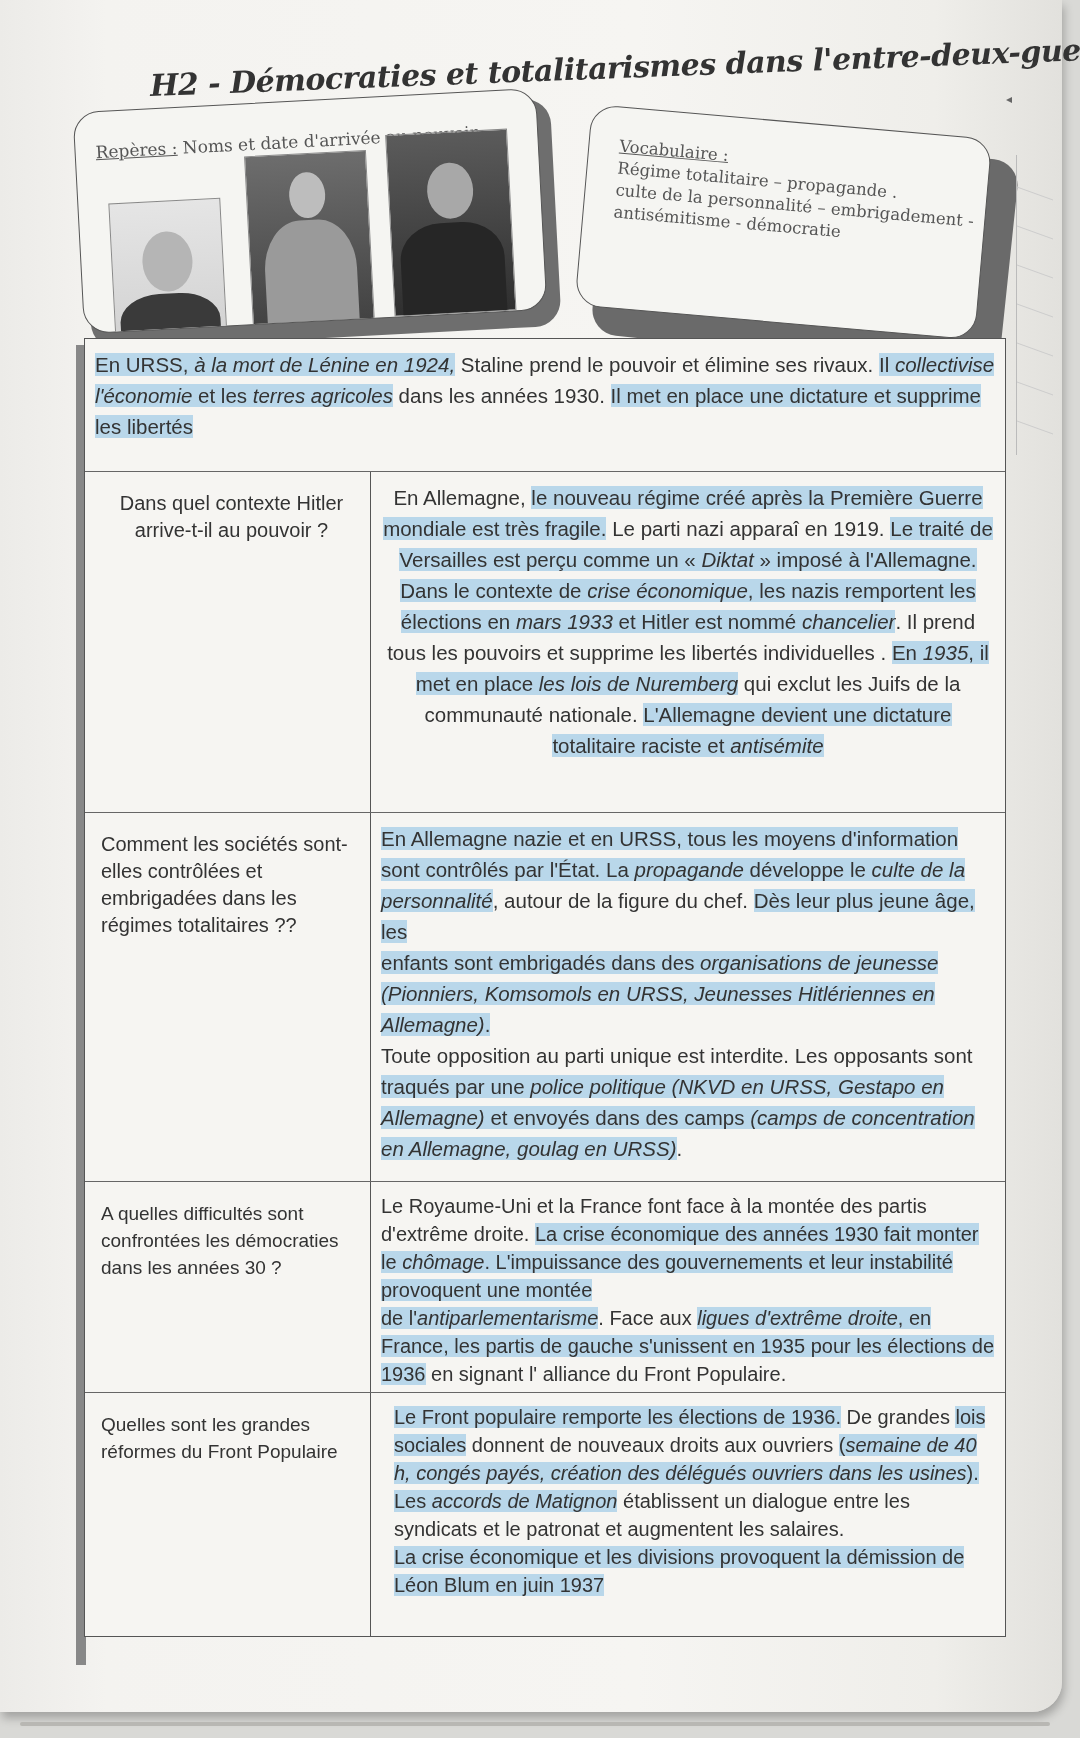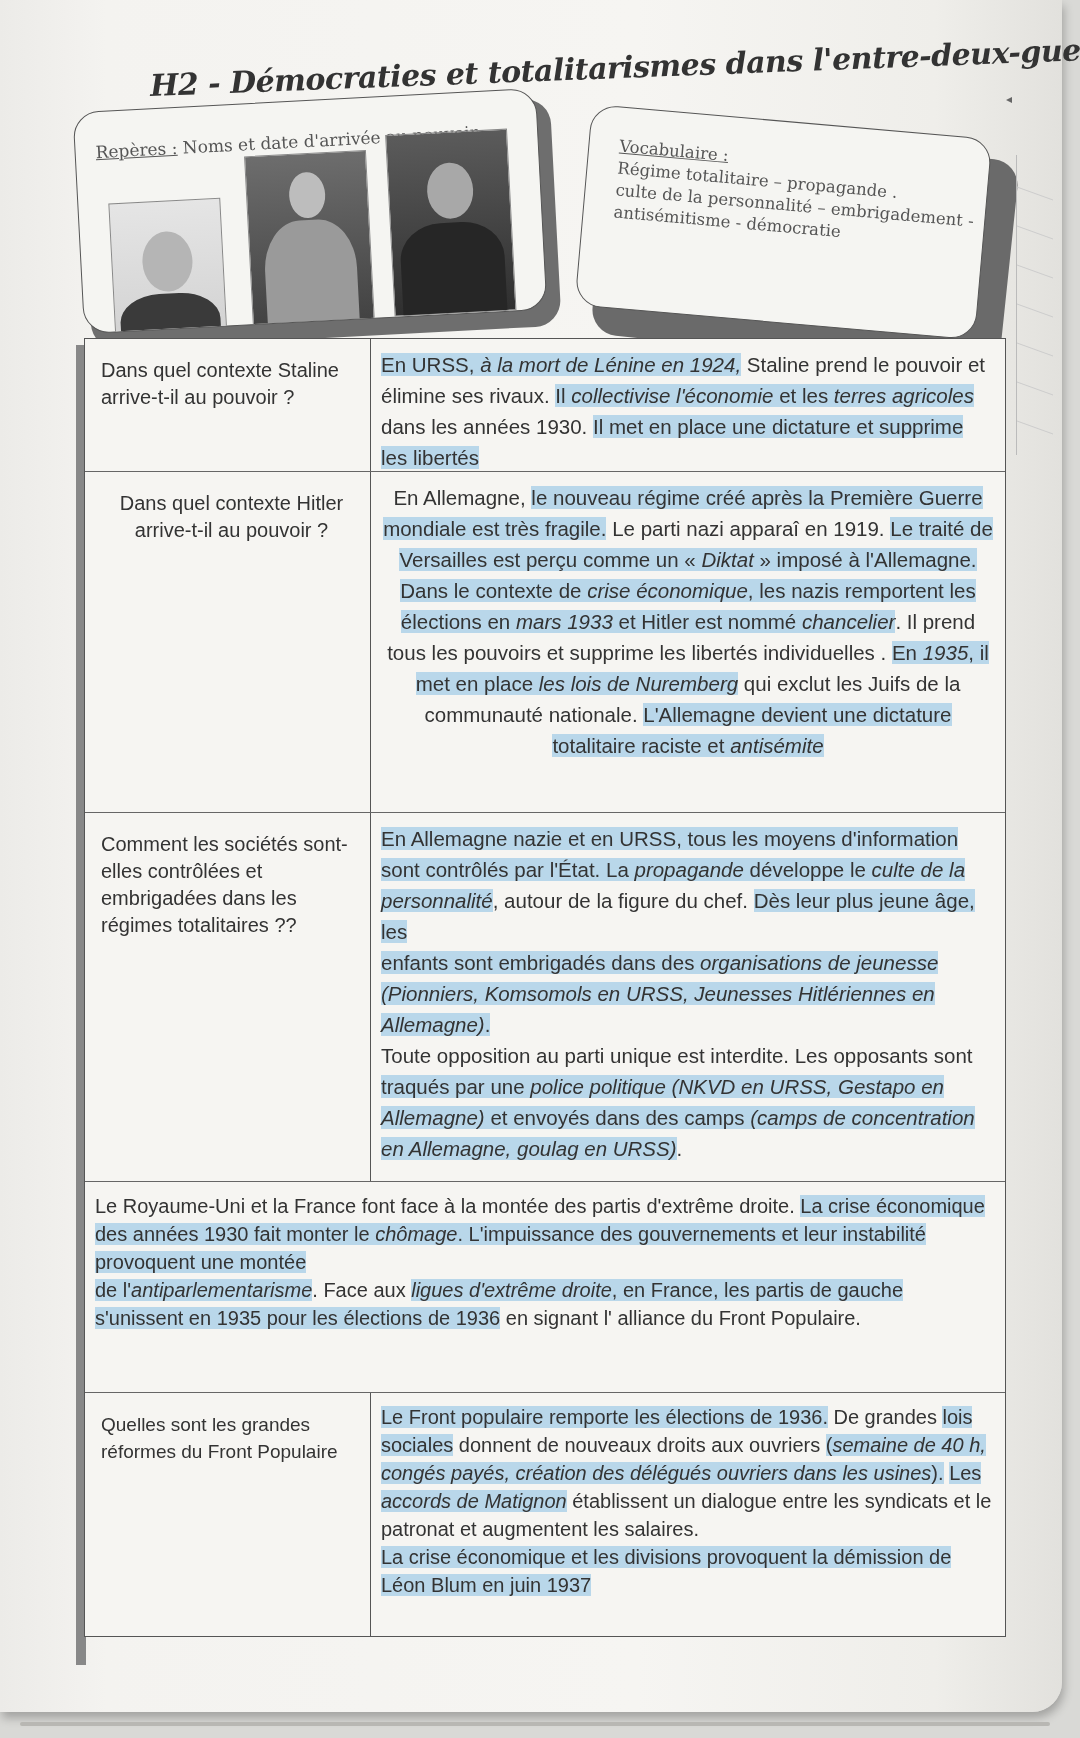--- a/index.html
+++ b/index.html
@@ -87,21 +87,21 @@
     .a {
       flex: 1; padding: 10px 10px 10px 10px; box-sizing: border-box;
       font-size: 20.5px; line-height: 31px; color: #333;
     }
     .hl { background: rgba(110, 180, 225, 0.45); margin-top: 8px; }
     .it { font-style: italic; }
     .r1 { height: 132px; }
     .r2 { height: 340px; text-align: center; }
     .r3 { height: 368px; }
     .r4 { height: 210px; }
-    .r5 { height: 243px; }
+    .r5 { height: 243px; gap: 13px; }
     .r4 .a, .r5 .a { font-size: 20px; line-height: 28px; }
     .r4 .q, .r5 .q { font-size: 19px; }
 
     
     .binder {
       position: absolute; left: 1016px; top: 155px; width: 36px; height: 300px;
       border-left: 1px solid #bbb;
     }
     .binder div { height: 38px; border-bottom: 1px solid #ccc; transform: skewY(20deg); }
   </style>
@@ -148,32 +148,32 @@
       <div></div>
       <div></div>
       <div></div>
       <div></div>
       <div></div>
   </div>
 
   <div class="table-shadow"></div>
   <div class="qa-table">
     <div class="row r1">
-      <div class="q">Dans quel contexte Staline arrive-t-il au pouvoir ?</div>
       <div class="a"><span class="hl">En URSS, </span><span class="hl it">à la mort de Lénine en 1924,</span><span> Staline prend le pouvoir et élimine ses rivaux.  </span><span class="hl">Il </span><span class="hl it">collectivise l'économie</span><span class="hl"> et les </span><span class="hl it">terres agricoles</span><span> dans les années 1930. </span><span class="hl">Il met en place une dictature et supprime les libertés</span></div>
     </div>
     <div class="row r2">
       <div class="q">Dans quel contexte Hitler arrive-t-il au pouvoir ?</div>
       <div class="a"><span>En Allemagne, </span><span class="hl">le nouveau régime créé après la Première Guerre mondiale est très fragile.</span><span> Le parti nazi apparaî en 1919. </span><span class="hl">Le traité de Versailles est perçu comme un « </span><span class="hl it">Diktat</span><span class="hl"> » imposé à l'Allemagne.</span><br><span class="hl">Dans le contexte de </span><span class="hl it">crise économique</span><span class="hl">, les nazis remportent les élections en </span><span class="hl it">mars 1933</span><span class="hl"> et Hitler est nommé </span><span class="hl it">chancelier</span><span>. Il prend tous les pouvoirs et supprime les libertés individuelles . </span><span class="hl">En </span><span class="hl it">1935</span><span class="hl">, il met en place </span><span class="hl it">les lois de Nuremberg</span><span> qui exclut les Juifs de la communauté nationale. </span><span class="hl">L'Allemagne devient une dictature totalitaire raciste et </span><span class="hl it">antisémite</span></div>
     </div>
     <div class="row r3">
       <div class="q">Comment les sociétés sont-elles contrôlées et embrigadées dans les régimes totalitaires ??</div>
       <div class="a"><span class="hl">En Allemagne nazie et en URSS, tous les moyens d'information sont contrôlés par l'État. </span><span class="hl">La </span><span class="hl it">propagande</span><span class="hl"> développe le </span><span class="hl it">culte de la personnalité</span><span>, autour de la figure du chef. </span><span class="hl">Dès leur plus jeune âge, les</span><br><span class="hl">enfants sont embrigadés dans des </span><span class="hl it">organisations de jeunesse (Pionniers, Komsomols en URSS, Jeunesses Hitlériennes en Allemagne)</span><span class="hl">.</span><br><span>Toute opposition au parti unique est interdite. Les opposants sont </span><span class="hl">traqués par une </span><span class="hl it">police politique (NKVD en URSS, Gestapo en Allemagne)</span><span class="hl"> et envoyés dans des camps </span><span class="hl it">(camps de concentration en Allemagne, goulag en URSS)</span><span>.</span></div>
     </div>
     <div class="row r4">
+      <div class="q">A quelles difficultés sont confrontées les démocraties dans les années 30 ?</div>
       <div class="a"><span>Le Royaume-Uni et la France font face à la montée des partis d'extrême droite. </span><span class="hl">La crise économique des années 1930 fait monter le </span><span class="hl it">chômage</span><span class="hl">. L'impuissance des gouvernements et leur instabilité provoquent une montée</span><br><span class="hl">de l'</span><span class="hl it">antiparlementarisme</span><span>. Face aux </span><span class="hl it">ligues d'extrême droite</span><span class="hl">, en France, les partis de gauche s'unissent en 1935 pour les élections de 1936</span><span> en signant l' alliance du Front Populaire.</span></div>
     </div>
     <div class="row r5">
       <div class="q">Quelles sont les grandes réformes du Front Populaire</div>
       <div class="a"><span class="hl">Le Front populaire remporte les élections de 1936.</span><span> De grandes </span><span class="hl">lois sociales</span><span> donnent de nouveaux droits aux ouvriers </span><span class="hl">(</span><span class="hl it">semaine de 40 h, congés payés, création des délégués ouvriers dans les usines</span><span class="hl">).</span><span> </span><span class="hl">Les </span><span class="hl it">accords de Matignon</span><span> établissent un dialogue entre les syndicats et le patronat et augmentent les salaires.</span><br><span class="hl"> La crise économique et les divisions provoquent la démission de Léon Blum en juin 1937</span></div>
     </div>
   </div>
 </div>
 <div class="page-edge"></div>
 

